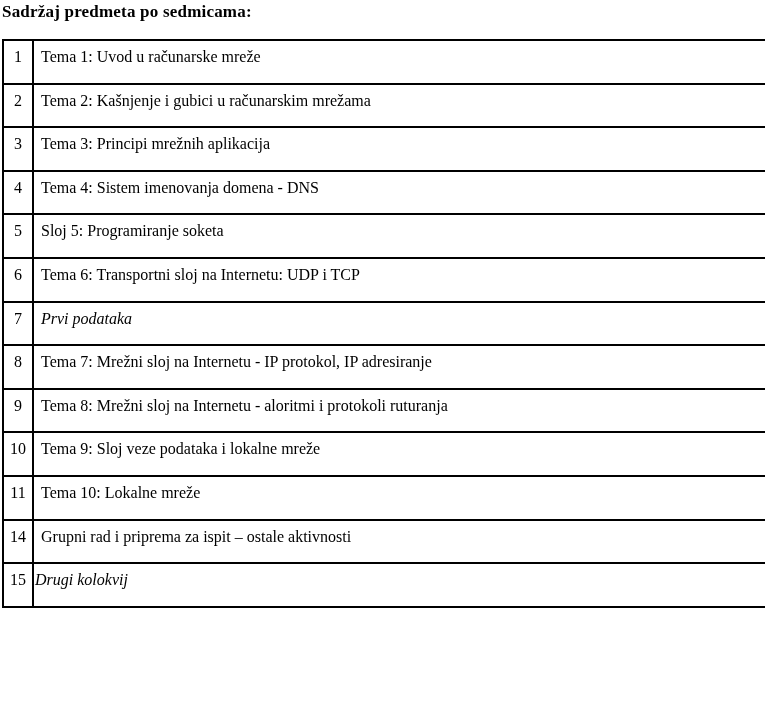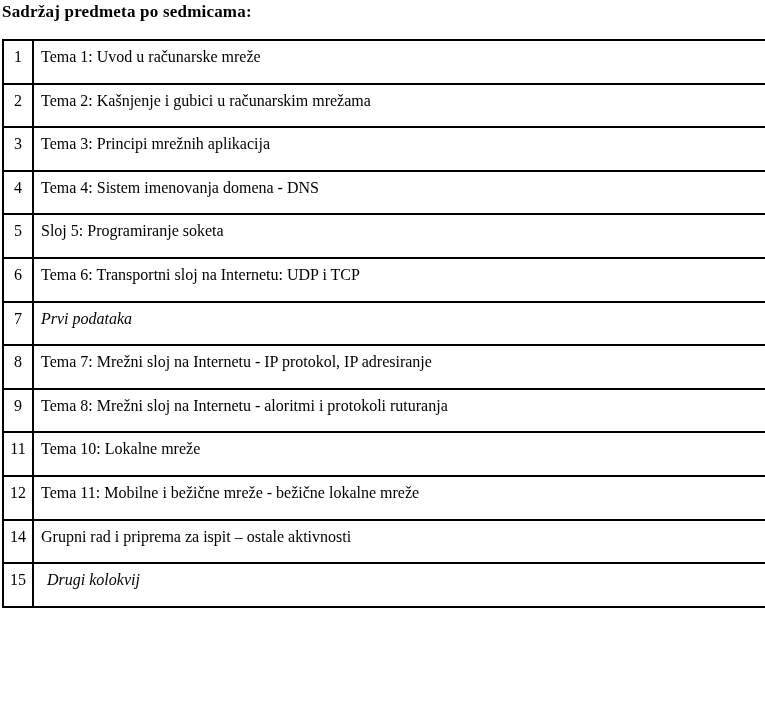--- a/index.html
+++ b/index.html
@@ -51,21 +51,21 @@
   }
   .cell-topic {
     flex: 1;
     padding: 6px 4px 0 7px;
     font-size: 16px;
     line-height: 19px;
     white-space: nowrap;
     overflow: hidden;
   }
   .italic { font-style: italic; }
-  .indent { padding-left: 13px; }
+  .indent { padding-left: 1px; }
 </style>
 </head>
 <body>
 
 <div class="doc">
   <div class="title">Sadržaj predmeta po sedmicama:</div>
 
   <div class="weeks-table">
     <div class="row">
       <div class="cell-num">1</div>
@@ -97,26 +97,26 @@
     </div>
     <div class="row">
       <div class="cell-num">8</div>
       <div class="cell-topic">Tema 7: Mrežni sloj na Internetu - IP protokol, IP adresiranje</div>
     </div>
     <div class="row">
       <div class="cell-num">9</div>
       <div class="cell-topic">Tema 8: Mrežni sloj na Internetu - aloritmi i protokoli ruturanja</div>
     </div>
     <div class="row">
+      <div class="cell-num">10</div>
+      <div class="cell-topic">Tema 9: Sloj veze podataka i lokalne mreže</div>
+    </div>
+    <div class="row">
       <div class="cell-num">11</div>
       <div class="cell-topic">Tema 10: Lokalne mreže</div>
-    </div>
-    <div class="row">
-      <div class="cell-num">12</div>
-      <div class="cell-topic">Tema 11: Mobilne i bežične mreže - bežične lokalne mreže</div>
     </div>
     <div class="row">
       <div class="cell-num">14</div>
       <div class="cell-topic">Grupni rad i priprema za ispit – ostale aktivnosti</div>
     </div>
     <div class="row">
       <div class="cell-num">15</div>
       <div class="cell-topic italic indent">Drugi kolokvij</div>
     </div>
   </div>

